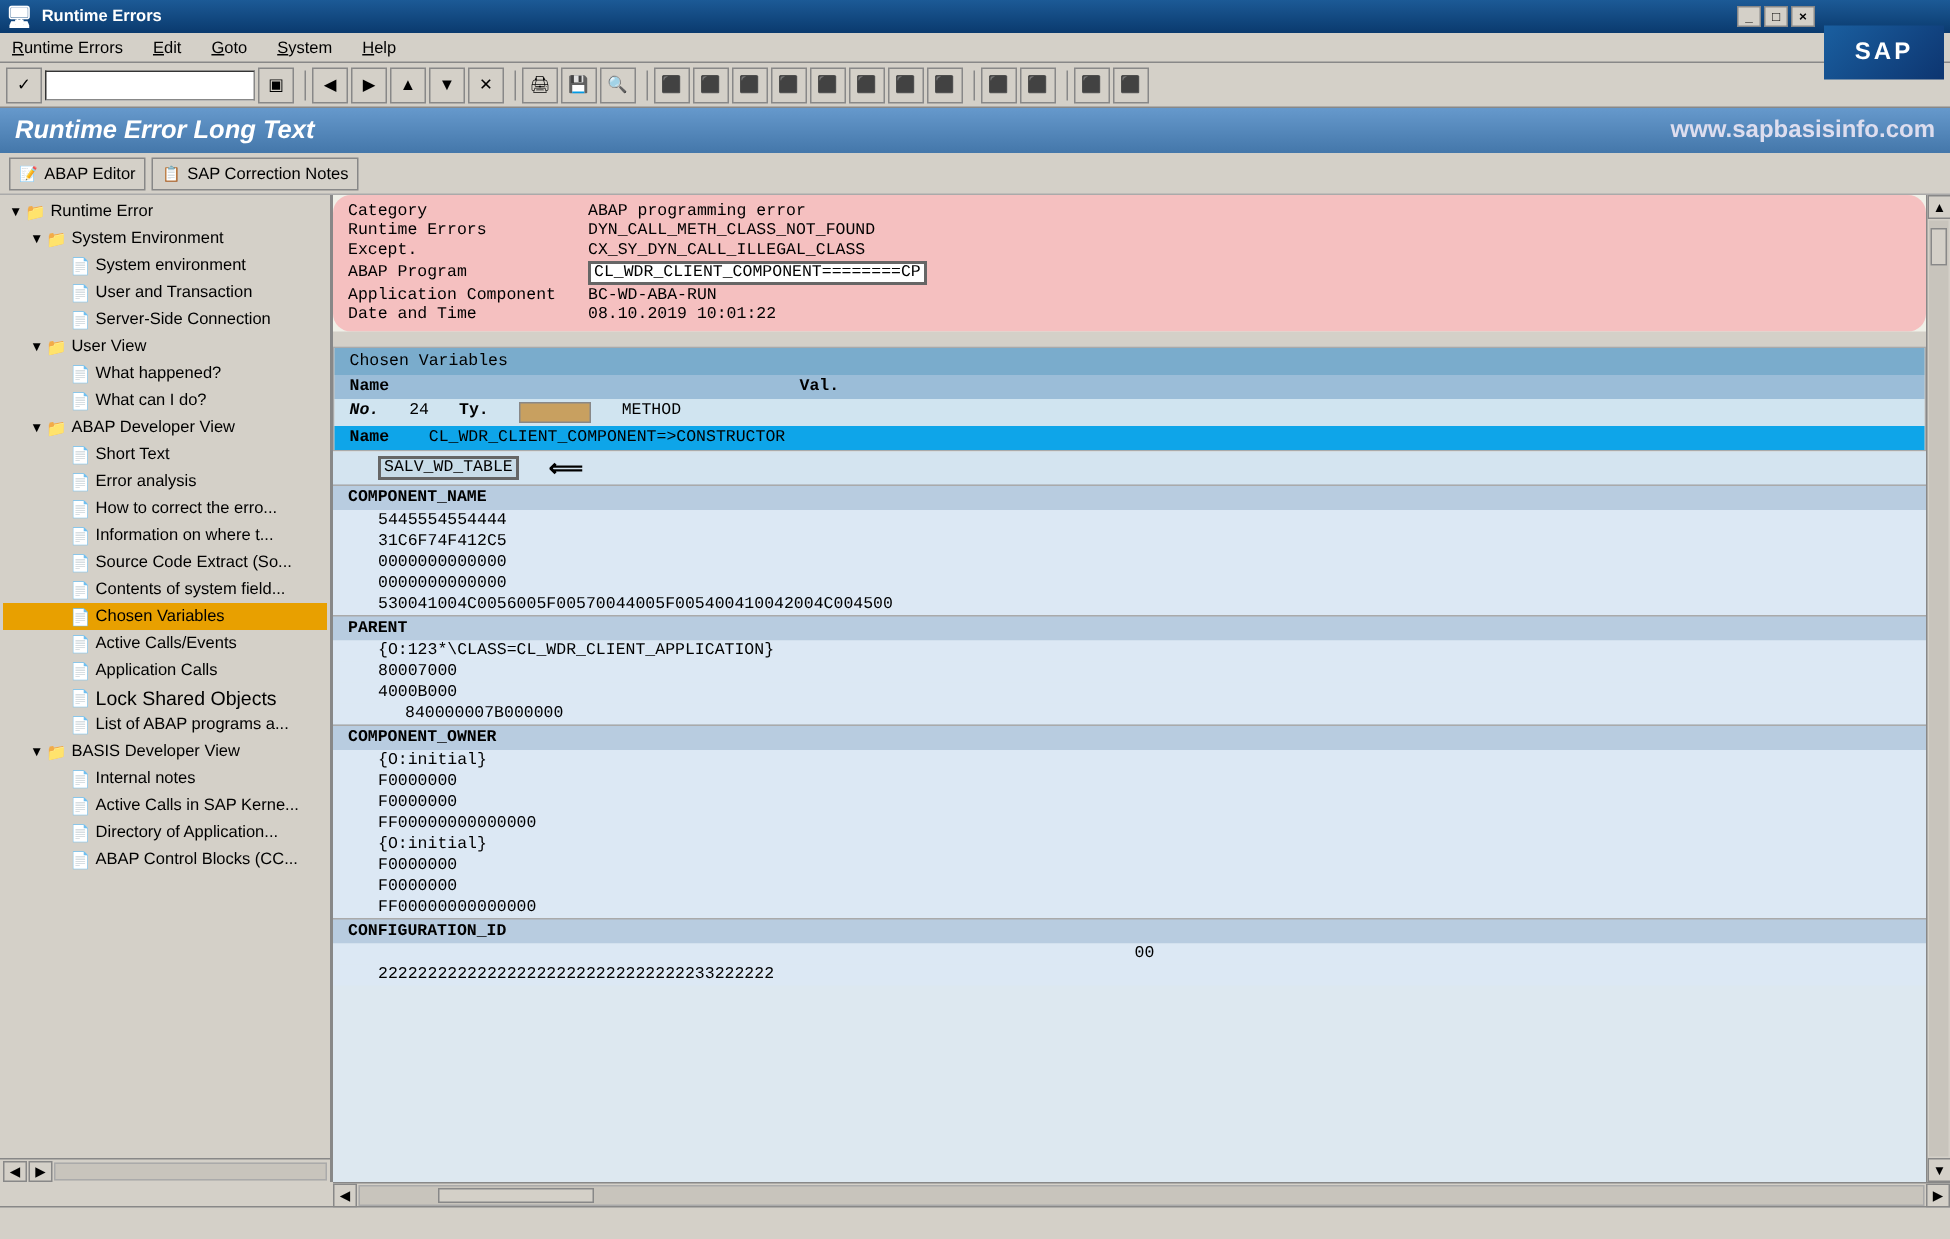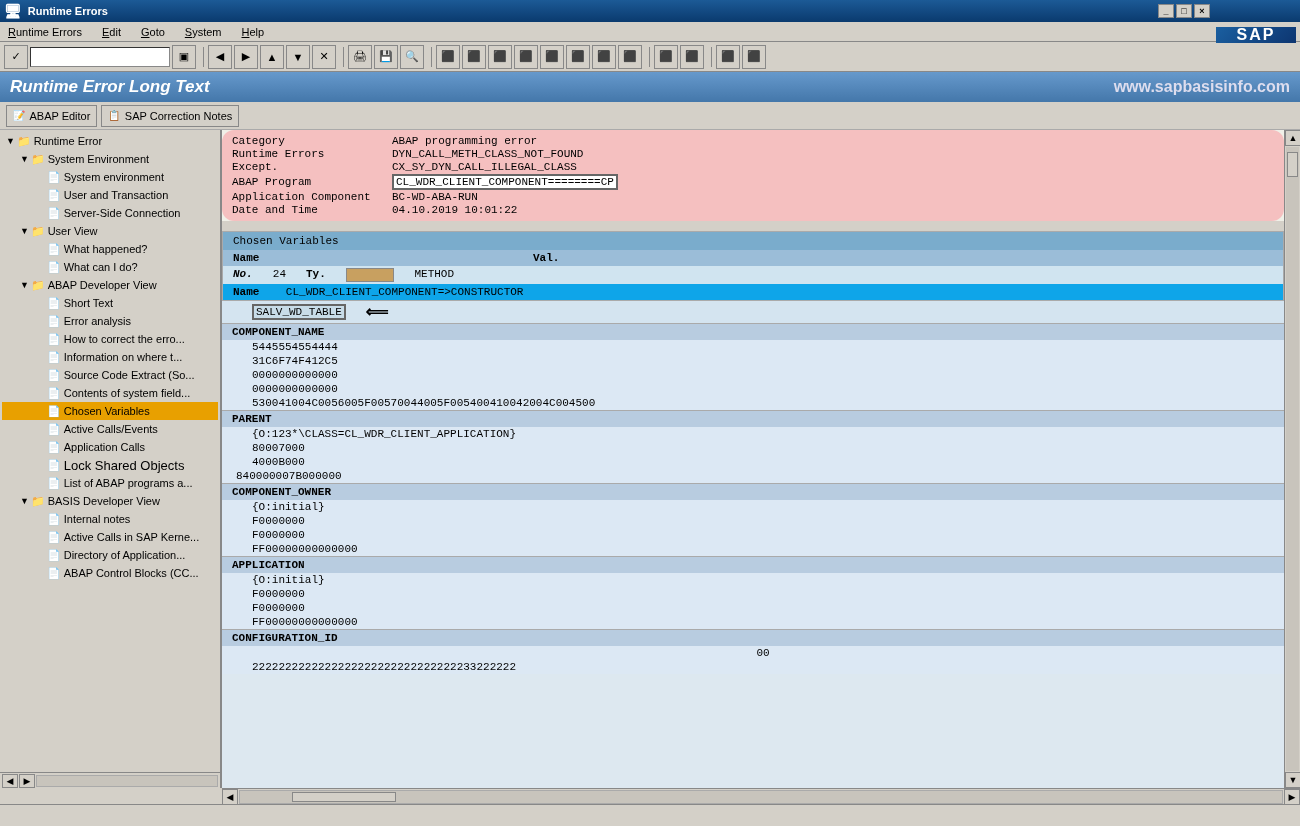--- a/index.html
+++ b/index.html
@@ -227,21 +227,21 @@
 
 <div id="title-bar">
   <div id="title-bar-left">
     <span style="font-size:14px;">🖥</span>
     <span>Runtime Errors</span>
   </div>
   <div style="display:flex; align-items:center; gap:2px;">
     <div class="title-btn">_</div>
     <div class="title-btn">□</div>
     <div class="title-btn">×</div>
-    <div style="margin-left:4px; background:linear-gradient(135deg,#1a5fa0,#0d3570); width:80px; height:16px; display:flex; align-items:center; justify-content:center;margin-top:48px;">
+    <div style="margin-left:4px; background:linear-gradient(135deg,#1a5fa0,#0d3570); width:80px; height:36px; display:flex; align-items:center; justify-content:center;margin-top:48px;">
       <span style="color:white; font-size:16px; font-weight:bold; letter-spacing:2px;">SAP</span>
     </div>
   </div>
 </div>
 
 <div id="menu-bar">
   <span class="menu-item"><span>R</span>untime Errors</span>
   <span class="menu-item"><span>E</span>dit</span>
   <span class="menu-item"><span>G</span>oto</span>
   <span class="menu-item"><span>S</span>ystem</span>
@@ -460,21 +460,21 @@
       <div class="info-row">
         <span class="info-label">ABAP Program</span>
         <span class="info-value highlight">CL_WDR_CLIENT_COMPONENT========CP</span>
       </div>
       <div class="info-row">
         <span class="info-label">Application Component</span>
         <span class="info-value">BC-WD-ABA-RUN</span>
       </div>
       <div class="info-row">
         <span class="info-label">Date and Time</span>
-        <span class="info-value">04.10.2019 10:01:22</span>
+        <span class="info-value">08.10.2019 10:01:22</span>
       </div>
     </div>
 
     <div style="height:10px; background:#d4d0c8; margin-right:16px;"></div>
 
     <div style="margin-right:16px; border:1px solid #aaa;">
       <div style="background:#7aaccc; padding:3px 10px; font-size:11px; font-family:'Courier New',monospace;">
         <span>Chosen Variables</span>
       </div>
 
@@ -514,37 +514,34 @@
         <div style="background:#dce8f4; padding:1px 10px 1px 30px;">530041004C0056005F00570044005F005400410042004C004500</div>
       </div>
 
       <div>
         <div style="background:#b8cce0; padding:2px 10px; font-weight:bold; border-top:1px solid #aaa;">
           <span>PARENT</span>
         </div>
         <div style="background:#dce8f4; padding:1px 10px 1px 30px;">{O:123*\CLASS=CL_WDR_CLIENT_APPLICATION}</div>
         <div style="background:#dce8f4; padding:1px 10px 1px 30px;">80007000</div>
         <div style="background:#dce8f4; padding:1px 10px 1px 30px;">4000B000</div>
-        <div style="background:#dce8f4; padding:1px 10px 1px 14px;">840000007B000000</div>
+        <div style="background:#dce8f4; padding:1px 10px 1px 48px;">840000007B000000</div>
       </div>
 
       <div>
         <div style="background:#b8cce0; padding:2px 10px; font-weight:bold; border-top:1px solid #aaa;">
           <span>COMPONENT_OWNER</span>
         </div>
         <div style="background:#dce8f4; padding:1px 10px 1px 30px;">{O:initial}</div>
         <div style="background:#dce8f4; padding:1px 10px 1px 30px;">F0000000</div>
         <div style="background:#dce8f4; padding:1px 10px 1px 30px;">F0000000</div>
         <div style="background:#dce8f4; padding:1px 10px 1px 30px;">FF00000000000000</div>
       </div>
 
       <div>
-        <div style="background:#b8cce0; padding:2px 10px; font-weight:bold; border-top:1px solid #aaa;">
-          <span>APPLICATION</span>
-        </div>
         <div style="background:#dce8f4; padding:1px 10px 1px 30px;">{O:initial}</div>
         <div style="background:#dce8f4; padding:1px 10px 1px 30px;">F0000000</div>
         <div style="background:#dce8f4; padding:1px 10px 1px 30px;">F0000000</div>
         <div style="background:#dce8f4; padding:1px 10px 1px 30px;">FF00000000000000</div>
       </div>
 
       <div>
         <div style="background:#b8cce0; padding:2px 10px; font-weight:bold; border-top:1px solid #aaa;">
           <span>CONFIGURATION_ID</span>
         </div>

